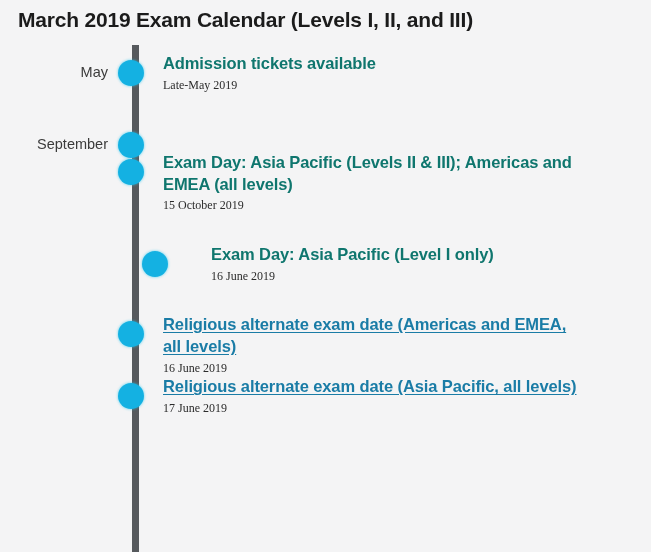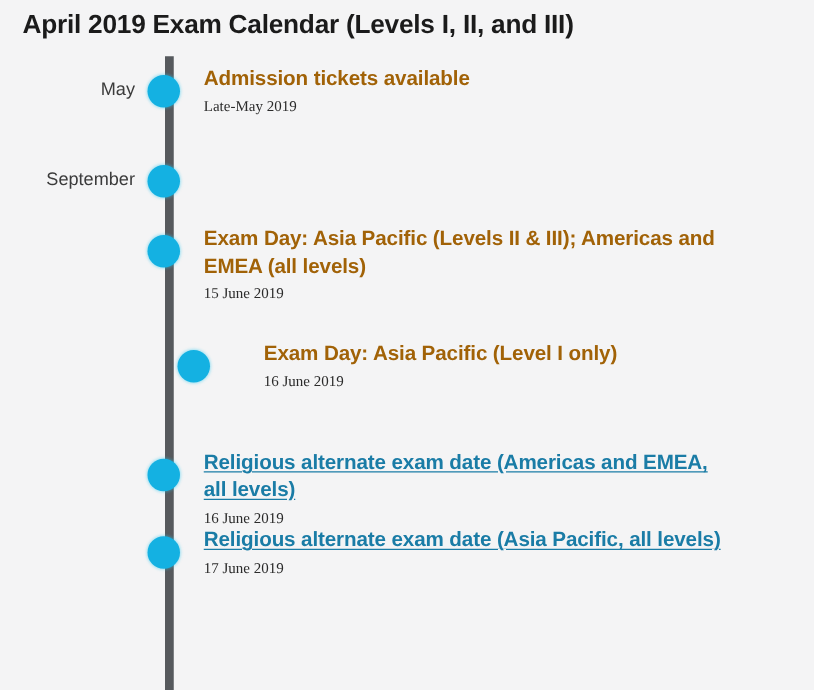--- a/index.html
+++ b/index.html
@@ -82,21 +82,21 @@
   .entry-body {
     flex: 1 1 auto;
     padding-right: 30px;
     max-width: 458px;
   }
 
   .entry-title {
     font-family: "Liberation Sans", sans-serif;
     font-size: 16.5px;
     font-weight: bold;
-    color: #a16207;
+    color: #0f766e;
     line-height: 1.32;
     margin: 0;
     letter-spacing: -0.1px;
   }
 
   .entry-title.link {
     color: #1a7ca6;
     text-decoration: underline;
     text-underline-offset: 2px;
     cursor: pointer;
@@ -106,29 +106,29 @@
     font-family: "Liberation Serif", serif;
     font-size: 12px;
     color: #2b2b2b;
     line-height: 1.3;
     margin-top: 3px;
   }
 
   
   .e0 { margin-top: 8px; }
   .e1 { margin-top: 32px; }
-  .e2 { margin-top: 29px; }
+  .e2 { }
   .e3 { margin-top: 30px; gap: 24px; }
-  .e4 { margin-top: 47px; }
+  .e4 { margin-top: 30px; }
   .e5 { }
 </style>
 </head>
 <body>
 
-<div class="page-title">April 2019 Exam Calendar (Levels I, II, and III)</div>
+<div class="page-title">March 2019 Exam Calendar (Levels I, II, and III)</div>
 
 <div class="timeline">
 
   <div class="timeline-axis"></div>
 
   <div class="entry e0">
     <div class="entry-month">May</div>
     <div class="entry-dot-col">
       <div class="dot"></div>
     </div>
@@ -145,21 +145,21 @@
     </div>
   </div>
 
   <div class="entry e2">
     <div class="entry-month"></div>
     <div class="entry-dot-col">
       <div class="dot"></div>
     </div>
     <div class="entry-body">
       <div class="entry-title">Exam Day: Asia Pacific (Levels II &amp; III); Americas and EMEA (all levels)</div>
-      <div class="entry-date">15 June 2019</div>
+      <div class="entry-date">15 October 2019</div>
     </div>
   </div>
 
   <div class="entry e3">
     <div class="entry-month"></div>
     <div class="entry-dot-col">
       <div class="dot"></div>
     </div>
     <div class="entry-body">
       <div class="entry-title">Exam Day: Asia Pacific (Level I only)</div>

